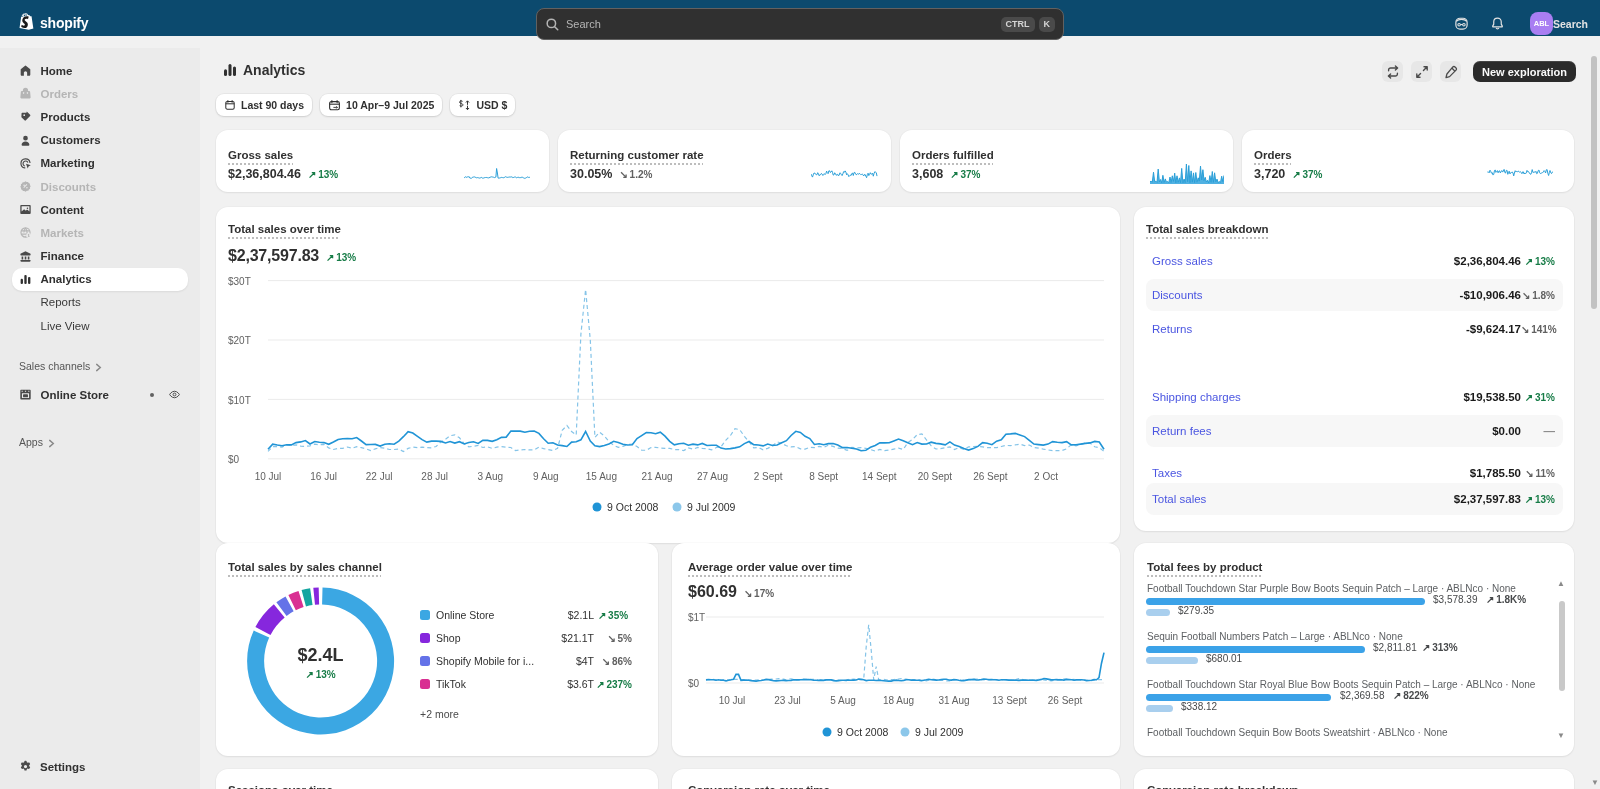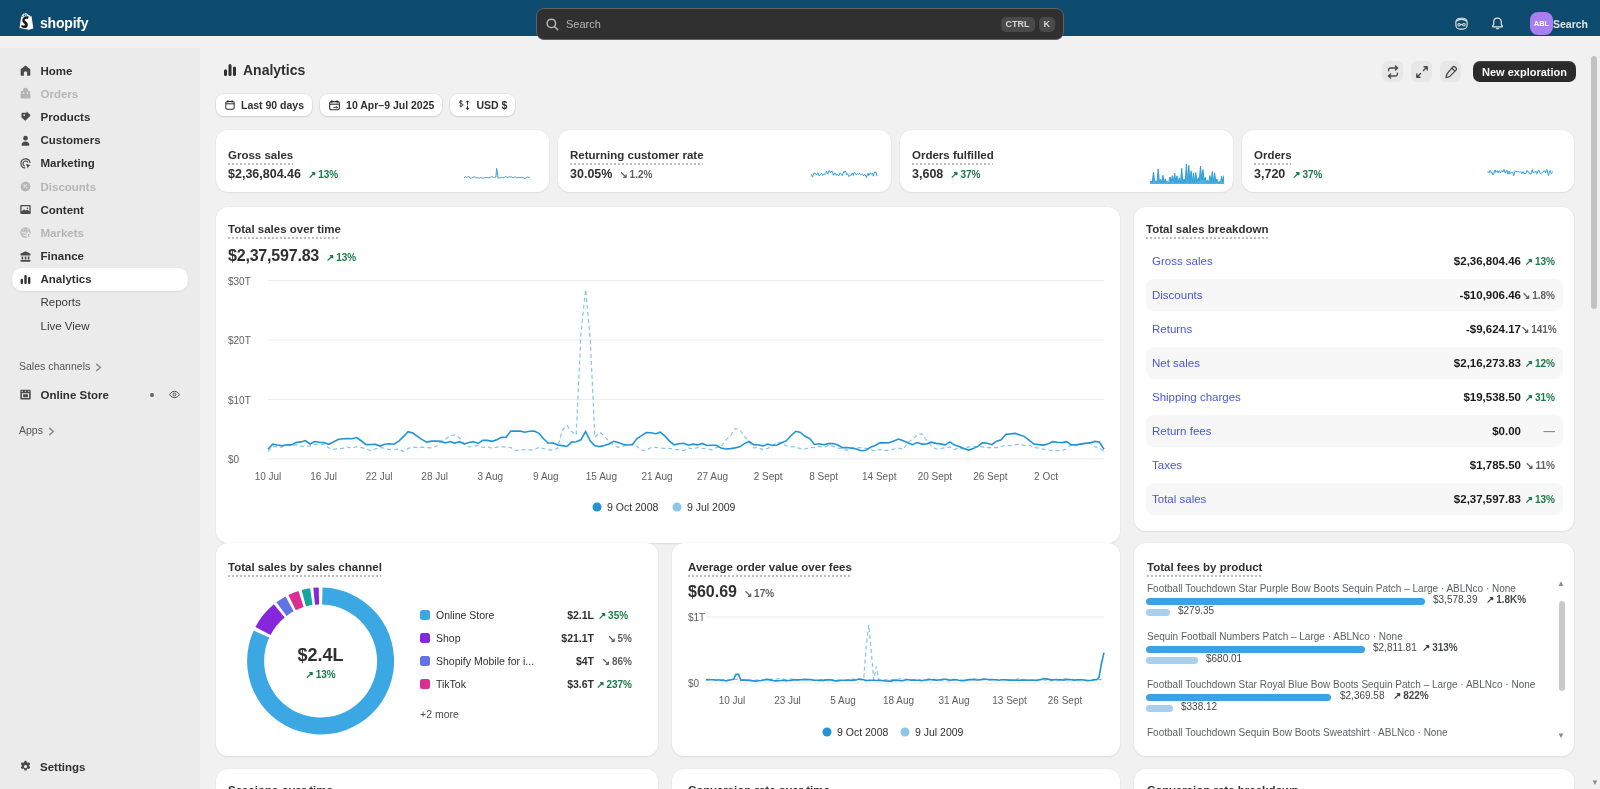--- a/index.html
+++ b/index.html
@@ -39,21 +39,21 @@
 .pcta{font-size:10px;letter-spacing:-1px}
 .axis{font-size:10px;fill:#616161}
 .leg{font-size:10.5px;fill:#303030}
 .bd-row{position:absolute;left:12px;width:417px;height:32px;border-radius:8px;display:flex;align-items:center;padding:0 8px 0 6px;font-size:11.5px}
 .bd-row.alt{background:#f7f7f7}
 .bd-row .lbl{color:#4a55e1;font-weight:400}
 .bd-row .val{margin-left:auto;color:#1a1a1a;font-weight:700}
 .bd-row .pp{width:34px;text-align:right}
 .dleg{position:absolute;font-size:10.5px;color:#303030;display:flex;align-items:center}
 .dleg .sq{width:10px;height:10px;border-radius:2.5px;margin-right:6px}
-.dleg .dv{margin-left:auto;font-weight:700}
+.dleg .dv{margin-left:auto;font-weight:400}
 .prodname{position:absolute;font-size:10px;color:#5c5f62;white-space:nowrap}
 .pbar{position:absolute;height:7px;border-radius:3.5px;background:#3ba2e8}
 .pbar.lt{background:#a9cfee}
 .pval{position:absolute;font-size:10px;color:#47494b;white-space:nowrap}
 .scroll-page{position:absolute;right:3px;top:56px;width:6px;height:253px;border-radius:3px;background:#c2c2c2;z-index:6}
 .cardscroll{position:absolute;background:#c9c9c9;border-radius:3px}
 </style></head>
 <body>
 <div class="topbar">
   <div class="logo">
@@ -160,21 +160,21 @@
             <path fill="#4a4a4a" d="M3.5 2.5h13c.8 0 1.5.7 1.5 1.5v12c0 .8-.7 1.5-1.5 1.5h-13c-.8 0-1.5-.7-1.5-1.5V4c0-.8.7-1.5 1.5-1.5zM4.5 8v7.5h11V8h-11zm2.6 1.8h5.8c.5 0 .9.4.9.9v2.6c0 .5-.4.9-.9.9H7.1c-.5 0-.9-.4-.9-.9v-2.6c0-.5.4-.9.9-.9zM4 4.2v1.6h1.8V4.2H4zm5.1 0v1.6h1.8V4.2H9.1zm5.1 0v1.6H16V4.2h-1.8z"></path>
           </svg>
         </span>Online Store
     <span style="margin-left:auto;display:flex;align-items:center;gap:14px">
           <span style="width:4px;height:4px;border-radius:50%;background:#616161"></span>
           <svg width="13" height="13" viewBox="0 0 20 20" fill="none">
             <path d="M2.5 10S5.3 5 10 5s7.5 5 7.5 5-2.8 5-7.5 5-7.5-5-7.5-5z" stroke="#4a4a4a" stroke-width="1.5"></path>
             <circle cx="10" cy="10" r="2.2" stroke="#4a4a4a" stroke-width="1.5"></circle>
           </svg>
         </span></div>
-  <div class="navhead" style="margin-top:16px">Apps <svg width="9" height="9" viewBox="0 0 10 10">
+  <div class="navhead" style="margin-top:28px">Apps <svg width="9" height="9" viewBox="0 0 10 10">
           <path d="M3 1.5L7 5 3 8.5" stroke="#8a8a8a" stroke-width="1.6" fill="none" stroke-linecap="round"></path>
         </svg></div>
  </div>
  <div class="settings"><svg width="13" height="13" viewBox="0 0 20 20">
         <path fill="#4a4a4a" d="M8.2 2.2c.1-.5.5-.9 1-.9h1.6c.5 0 .9.4 1 .9l.3 1.4c.5.2 1 .4 1.4.7l1.4-.5c.5-.2 1 0 1.2.5l.8 1.4c.3.4.2 1-.2 1.3l-1.1 1c.1.5.1 1 0 1.5l1.1 1c.4.3.5.9.2 1.3l-.8 1.4c-.2.5-.7.7-1.2.5l-1.4-.5c-.4.3-.9.5-1.4.7l-.3 1.4c-.1.5-.5.9-1 .9H9.2c-.5 0-.9-.4-1-.9l-.3-1.4c-.5-.2-1-.4-1.4-.7l-1.4.5c-.5.2-1 0-1.2-.5l-.8-1.4c-.3-.4-.2-1 .2-1.3l1.1-1c-.1-.5-.1-1 0-1.5l-1.1-1c-.4-.3-.5-.9-.2-1.3l.8-1.4c.2-.5.7-.7 1.2-.5l1.4.5c.4-.3.9-.5 1.4-.7l.3-1.4zM10 12.5a2.5 2.5 0 1 0 0-5 2.5 2.5 0 0 0 0 5z"></path>
       </svg>Settings</div>
 </div>
 <div class="main"></div>
 <div class="h1row">
     <svg width="16" height="16" viewBox="0 0 20 20">
@@ -305,36 +305,31 @@
   <div class="bd-row alt" style="top:72px">
       <span class="lbl">Discounts</span>
       <span class="val">-$10,906.46</span>
       <span class="pp pct dn"><span class="pcta">↘</span> 1.8%</span>
     </div>
   <div class="bd-row" style="top:106px">
       <span class="lbl">Returns</span>
       <span class="val">-$9,624.17</span>
       <span class="pp pct dn"><span class="pcta">↘</span> 141%</span>
     </div>
-  <div class="bd-row alt" style="top:140px">
-      <span class="lbl">Net sales</span>
-      <span class="val">$2,16,273.83</span>
-      <span class="pp pct up"><span class="pcta">↗</span> 12%</span>
-    </div>
   <div class="bd-row" style="top:174px">
       <span class="lbl">Shipping charges</span>
       <span class="val">$19,538.50</span>
       <span class="pp pct up"><span class="pcta">↗</span> 31%</span>
     </div>
   <div class="bd-row alt" style="top:208px">
       <span class="lbl">Return fees</span>
       <span class="val">$0.00</span>
       <span class="pp" style="color:#8a8a8a;font-weight:600">—</span>
     </div>
-  <div class="bd-row" style="top:242px">
+  <div class="bd-row" style="top:250px">
       <span class="lbl">Taxes</span>
       <span class="val">$1,785.50</span>
       <span class="pp pct dn"><span class="pcta">↘</span> 11%</span>
     </div>
   <div class="bd-row alt" style="top:276px">
       <span class="lbl">Total sales</span>
       <span class="val">$2,37,597.83</span>
       <span class="pp pct up"><span class="pcta">↗</span> 13%</span>
     </div>
 </div>
@@ -350,21 +345,21 @@
     </svg>
   <div style="position:absolute;left:44.6px;top:102px;width:120px;text-align:center;font-size:18px;font-weight:700;color:#303030">$2.4L</div>
   <div style="position:absolute;left:44.6px;top:126px;width:120px;text-align:center" class="pct up"><span class="pcta">↗</span> 13%</div>
   <div class="dleg" style="left:204px;top:66px;width:212px"><span class="sq" style="background:#3ba7e3"></span>Online Store<span class="dv">$2.1L</span><span class="pct up" style="width:38px;text-align:center"><span class="pcta">↗</span> 35%</span></div>
   <div class="dleg" style="left:204px;top:89px;width:212px"><span class="sq" style="background:#8627dd"></span>Shop<span class="dv">$21.1T</span><span class="pct dn" style="width:38px;text-align:right"><span class="pcta">↘</span> 5%</span></div>
   <div class="dleg" style="left:204px;top:112px;width:212px"><span class="sq" style="background:#6472e8"></span>Shopify Mobile for i...<span class="dv">$4T</span><span class="pct dn" style="width:38px;text-align:right"><span class="pcta">↘</span> 86%</span></div>
   <div class="dleg" style="left:204px;top:135px;width:212px"><span class="sq" style="background:#d92f92"></span>TikTok<span class="dv">$3.6T</span><span class="pct up" style="width:38px;text-align:right"><span class="pcta">↗</span> 237%</span></div>
   <div style="position:absolute;left:204px;top:165px;font-size:10.5px;color:#4a4a4a">+2 more</div>
 </div>
 <div class="card" style="left:672px;top:543px;width:448px;height:213px">
-  <span style="position:absolute;left:16px;top:14px"><span class="ctitle">Average order value over fees</span></span>
+  <span style="position:absolute;left:16px;top:14px"><span class="ctitle">Average order value over time</span></span>
   <div style="position:absolute;left:16px;top:40px;display:flex;align-items:baseline;gap:7px">
       <span style="font-size:16px;font-weight:700;color:#303030">$60.69</span>
       <span class="pct dn"><span class="pcta">↘</span> 17%</span>
     </div>
   <svg width="448" height="213" viewBox="0 0 448 213" style="position:absolute;left:0;top:0">
     <g stroke="#ebebeb" stroke-width="1">
         <line x1="34" y1="74" x2="432" y2="74"></line>
         <line x1="34" y1="140" x2="432" y2="140"></line>
       </g>
     <g class="axis">

